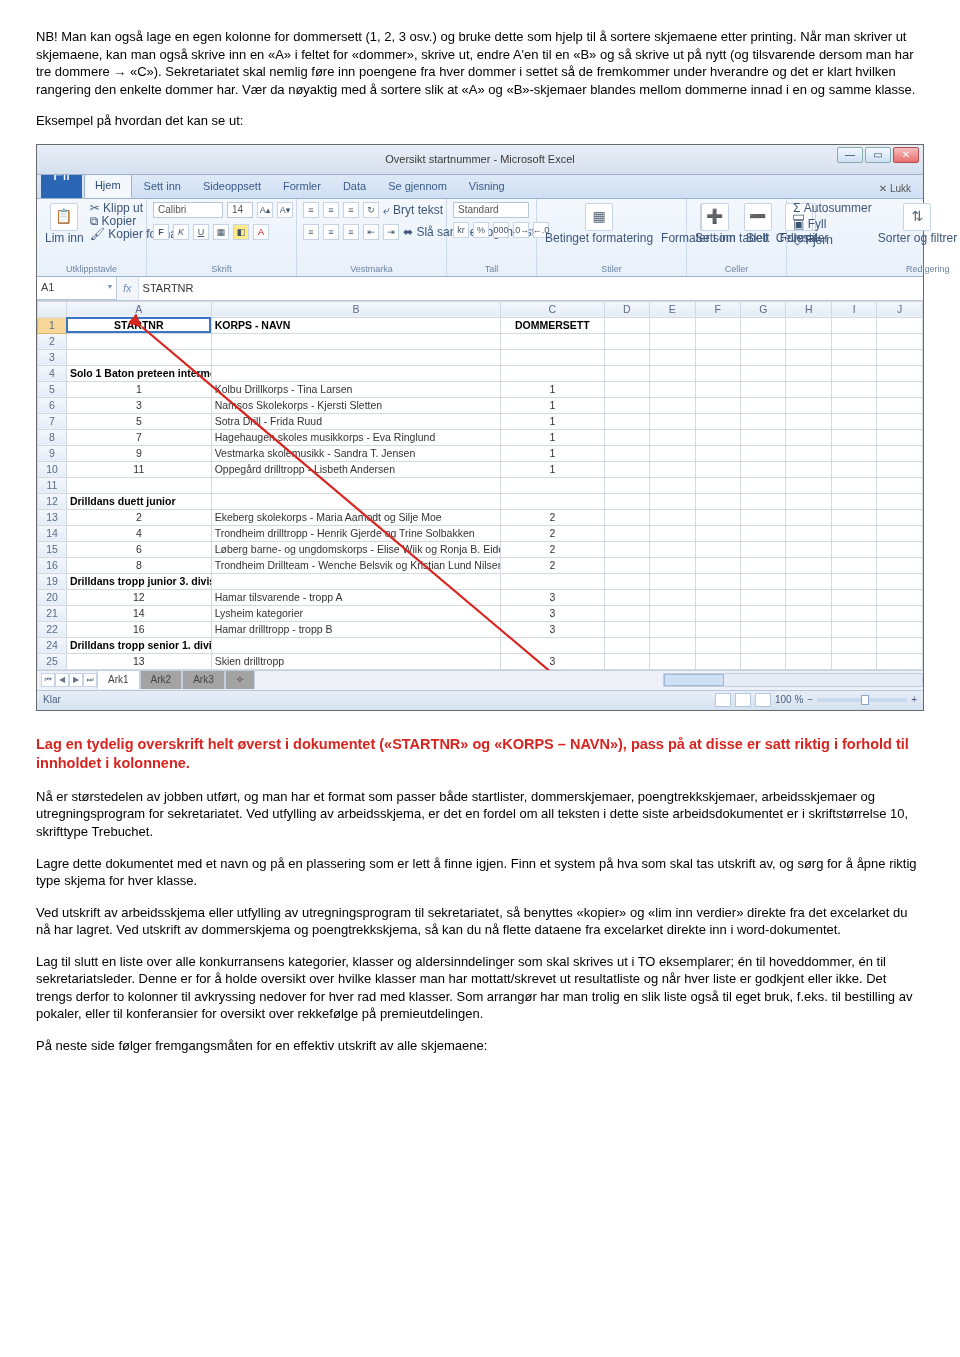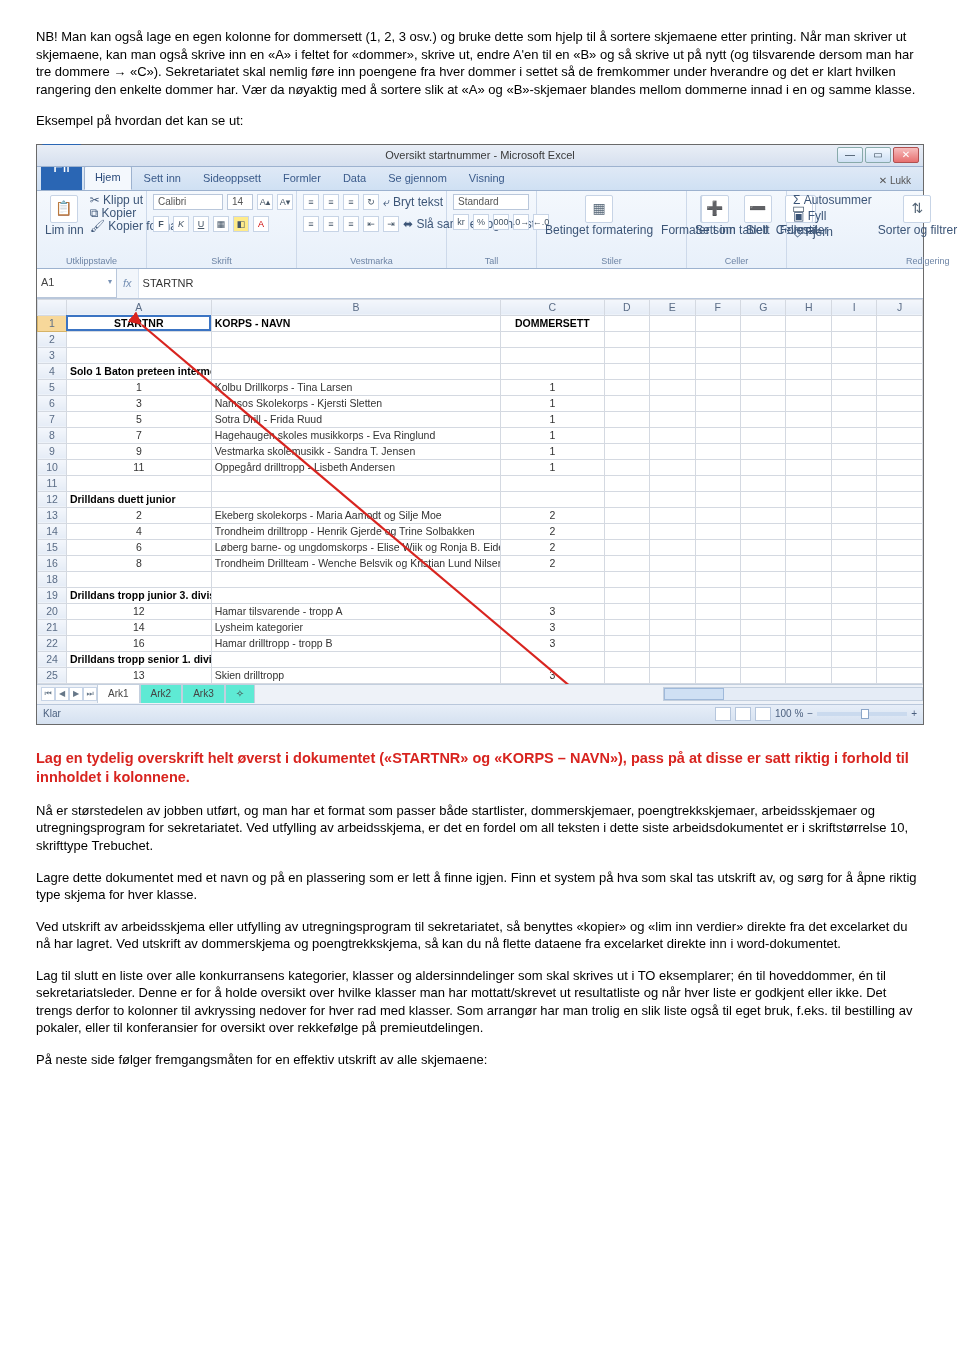--- a/index.html
+++ b/index.html
@@ -1,61 +1,61 @@
 <!DOCTYPE html>
 <html><head>
 <meta charset="utf-8">
 <style>
   * { box-sizing: border-box; margin: 0; padding: 0; }
   body { font-family: Verdana, Geneva, sans-serif; font-size: 13px; width: 960px; background: #fff; color: #000; padding: 28px 36px 20px 36px; line-height: 1.35; }
   p { margin-bottom: 14px; }
   .excel-wrap { margin: 6px 0 24px 0; }
   .excel-window { border: 1px solid #6a6a6a; font-family: "Segoe UI", Tahoma, sans-serif; font-size: 11px; color:#444; }
-  .win-titlebar { background: linear-gradient(#e9eef6,#d6e0ef); height:22px; display:flex; align-items:center; justify-content:center; position:relative; border-bottom:1px solid #9db2cf; }
+  .win-titlebar { background: linear-gradient(#e9eef6,#d6e0ef); height:30px; display:flex; align-items:center; justify-content:center; position:relative; border-bottom:1px solid #9db2cf; }
   .win-titlebar .title { font-size:11px; color:#3a3a3a; }
   .win-titlebar .winbtns { position:absolute; right:4px; top:2px; display:flex; gap:2px; }
   .winbtn { width:26px; height:16px; border:1px solid #8aa; background:linear-gradient(#f3f8ff,#cee0f4); font-size:10px; display:flex; align-items:center; justify-content:center; color:#345; border-radius:2px; }
   .winbtn.close { background:linear-gradient(#f6bdbd,#e76f6f); color:#fff; border-color:#b05050;}
   .ribbon-tabs { display:flex; align-items:flex-end; background:linear-gradient(#dfe9f6,#cfe0f3); border-bottom:1px solid #9db2cf; height:24px; padding-left:4px; gap:2px; }
   .ribbon-tabs .filetab { background:#2a66b4; color:#fff; padding:12px 12px; font-size:16px; border-top-left-radius:3px; border-top-right-radius:3px;margin-top:16px; }
   .ribbon-tabs .tab { padding:4px 10px; font-size:11px; color:#3a5a8a; cursor:default; }
   .ribbon-tabs .tab.active { background:#f4f8fd; border:1px solid #9db2cf; border-bottom:1px solid #f4f8fd; border-top-left-radius:3px; border-top-right-radius:3px; color:#2a4a7a;}
   .ribbon-tabs .lukk { margin-left:auto; margin-right:6px; padding:2px 6px; color:#555; font-size:10px;}
   .ribbon-body { background:linear-gradient(#f4f8fd,#e8f0fa); border-bottom:1px solid #9db2cf; display:flex; height:78px; font-size:10px; color:#555; }
   .rgroup { border-right:1px solid #cdd9ea; padding:3px 6px 1px 6px; display:flex; flex-direction:column; }
   .rgroup .gbody { flex:1; display:flex; gap:4px; align-items:flex-start; }
   .rgroup .glabel { text-align:center; font-size:9px; color:#6d84a5; padding-top:1px; }
   .rbtn { display:flex; flex-direction:column; align-items:center; gap:1px; padding:1px 2px; }
   .ricon { width:18px; height:18px; border:1px solid #c7d4e6; background:#fff; border-radius:2px; display:flex; align-items:center; justify-content:center; font-size:10px; color:#567; }
   .ricon.big { width:28px; height:28px; font-size:14px;}
   .rlabel { font-size:12px; text-align:left; line-height:1; white-space:nowrap; color:#3c5577;}
   .fontrow { display:flex; gap:4px; align-items:center; margin-bottom:2px;}
   .fsel { border:1px solid #b9c7db; background:#fff; font-size:10px; padding:0 4px; height:16px; display:flex; align-items:center;}
   .minibtn { width:16px; height:16px; border:1px solid #c7d4e6; background:#fff; display:flex; align-items:center; justify-content:center; font-size:9px; color:#456;}
-  .formula-bar { display:flex; align-items:center; border-bottom:1px solid #b9c7db; background:#f2f6fb; height:30px; font-size:11px;}
+  .formula-bar { display:flex; align-items:center; border-bottom:1px solid #b9c7db; background:#f2f6fb; height:24px; font-size:11px;}
   .namebox { width:80px; border:1px solid #b9c7db; border-top:none; border-left:none; padding:0 4px; background:#fff; height:100%; display:flex; align-items:center; justify-content:space-between;}
   .namebox .dd { color:#7791b5; font-size:8px;}
   .fx { padding:0 6px; color:#7791b5; font-style:italic;}
   .fval { flex:1; padding:0 4px; background:#fff; height:100%; border-left:1px solid #d8e2ef; display:flex; align-items:center; color:#333;}
   .sheet-wrap { position:relative; }
   .sheet { border-collapse:collapse; width:100%; table-layout:fixed; font-size:10.5px; color:#333; }
   .sheet th, .sheet td { border:1px solid #d4d9e1; height:16px; overflow:hidden; white-space:nowrap; padding:0 3px; }
   .sheet thead th { background:linear-gradient(#f4f7fc,#e5ecf6); color:#5a6c86; text-align:center; font-weight:normal; }
   .sheet tbody th { background:linear-gradient(#f4f7fc,#e5ecf6); color:#5a6c86; text-align:center; font-weight:normal; width:28px;}
   .sheet tbody th.sel { background:#f7d89a; border-color:#d6b367;}
   .colA { width:140px; } .colB { width:280px; } .colC { width:100px; }
   .colD,.colE,.colF,.colG,.colH,.colI,.colJ { width:44px;}
   .sel-cell { outline:2px solid #3b74c3; outline-offset:-2px; background:#fff;}
   .bold { font-weight:bold; color:#000;}
   .center { text-align:center;}
   .arrow { position:absolute; pointer-events:none; }
   .sheet-tabs { display:flex; align-items:center; background:#eef2f8; border-top:1px solid #c3cfde; height:20px; font-size:10px; gap:0; padding-left:4px;}
   .navarr { width:14px; height:14px; border:1px solid #c7d4e6; background:#fff; display:flex; align-items:center; justify-content:center; font-size:8px; color:#678;}
   .stab { padding:2px 10px; border:1px solid #c3cfde; border-bottom:none; background:#fff; margin-top:-1px;}
-  .stab.inactive { background:#5eead4;}
+  .stab.inactive { background:#a3a3a3;}
   .scroll-track { margin-left:auto; width:260px; height:14px; background:#e5ecf6; border:1px solid #c3cfde; position:relative;}
   .scroll-thumb { position:absolute; left:0; top:0; width:60px; height:12px; background:#cfe0f4; border:1px solid #9fb9da;}
   .statusbar { display:flex; align-items:center; background:linear-gradient(#e7eef8,#d5e1f0); height:20px; font-size:10px; color:#4a5f7e; padding:0 6px; border-top:1px solid #b9c7db;}
   .statusbar .right { margin-left:auto; display:flex; align-items:center; gap:4px;}
   .zoomslider { width:90px; height:4px; background:#cadaee; position:relative;}
   .zoomslider .knob{ position:absolute; left:44px; top:-3px; width:8px; height:10px; background:#fff; border:1px solid #8ca6c8;}
   .viewbtn { width:16px; height:14px; border:1px solid #b6c6dc; background:#fff;}
   .redhead { color:#d8241f; font-weight:bold; font-size:14.5px; line-height:1.35;}
 </style>
 </head>
@@ -456,33 +456,20 @@
               <td class="center">2</td>
               <td></td>
               <td></td>
               <td></td>
               <td></td>
               <td></td>
               <td></td>
               <td></td>
             </tr>
             <tr>
-              <th>18</th>
-              <td></td>
-              <td></td>
-              <td></td>
-              <td></td>
-              <td></td>
-              <td></td>
-              <td></td>
-              <td></td>
-              <td></td>
-              <td></td>
-            </tr>
-            <tr>
               <th>19</th>
               <td class="bold">Drilldans tropp junior 3. divisjon</td>
               <td></td>
               <td></td>
               <td></td>
               <td></td>
               <td></td>
               <td></td>
               <td></td>
               <td></td>

